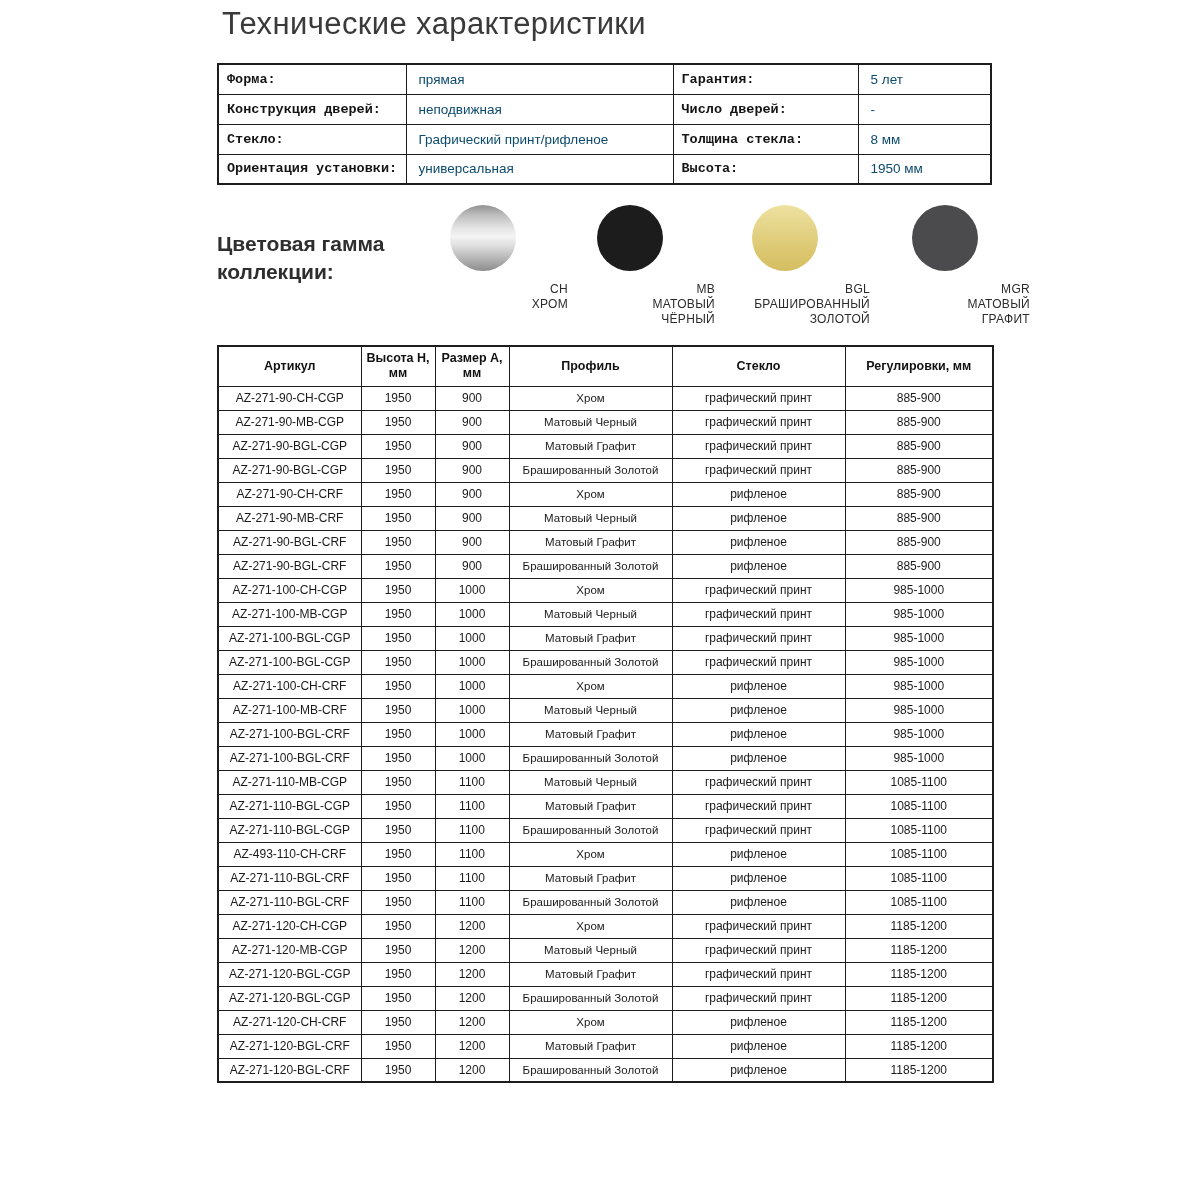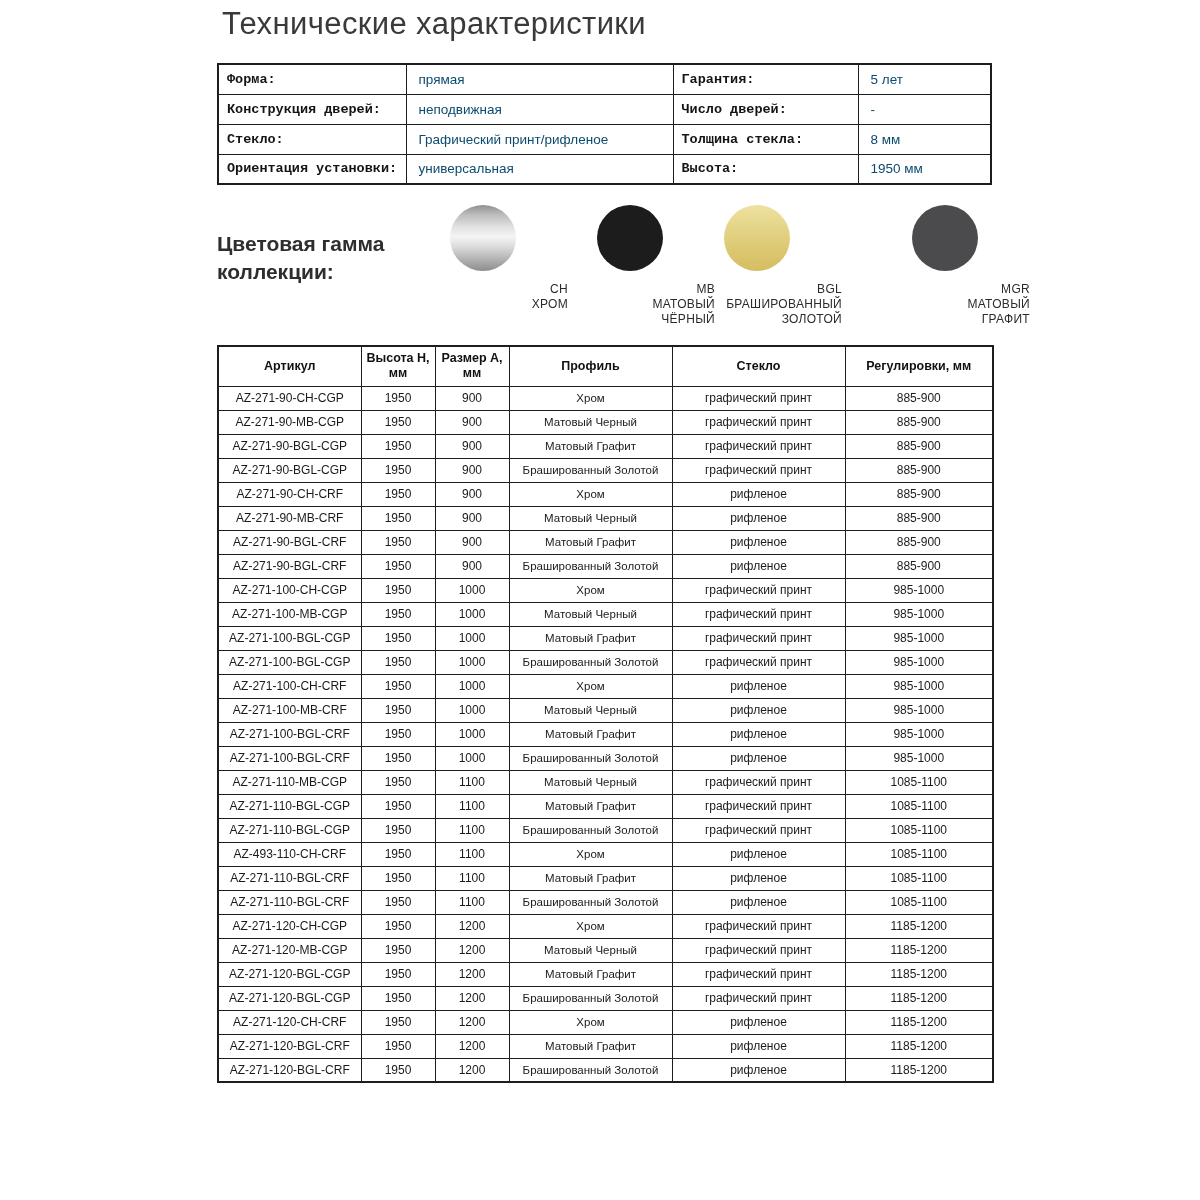--- a/index.html
+++ b/index.html
@@ -209,21 +209,21 @@
 
   <div class="swatch" style="left:545px">
     <div class="circle matte-black"></div>
     <div class="swatch-label">
       <div class="code">MB</div>
       <div class="name">МАТОВЫЙ
 ЧЁРНЫЙ</div>
     </div>
   </div>
 
-  <div class="swatch" style="left:672px">
+  <div class="swatch" style="left:700px">
     <div class="circle brushed-gold"></div>
     <div class="swatch-label">
       <div class="code">BGL</div>
       <div class="name">БРАШИРОВАННЫЙ
 ЗОЛОТОЙ</div>
     </div>
   </div>
 
   <div class="swatch" style="left:860px">
     <div class="circle matte-graphite"></div>

